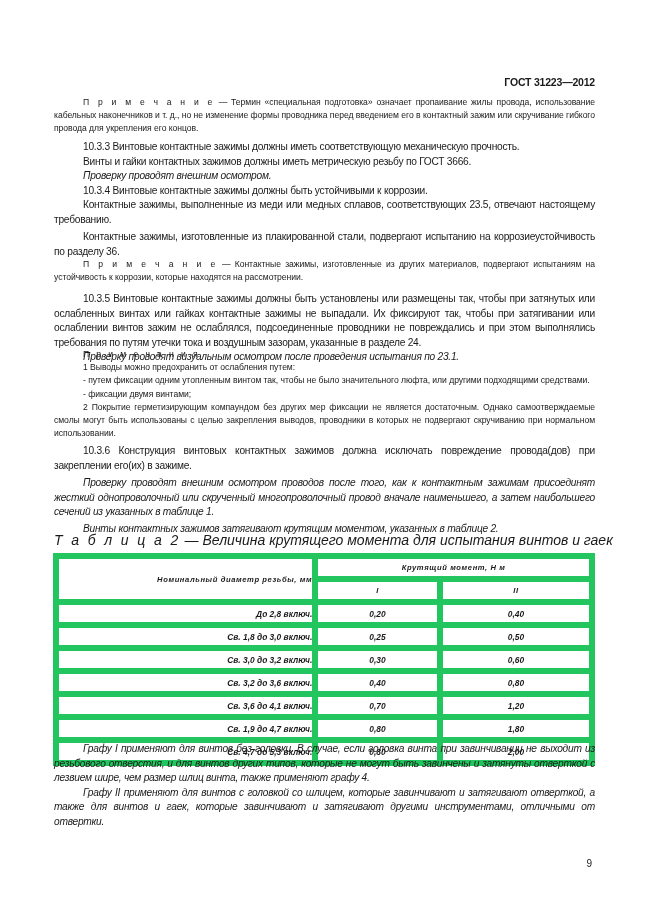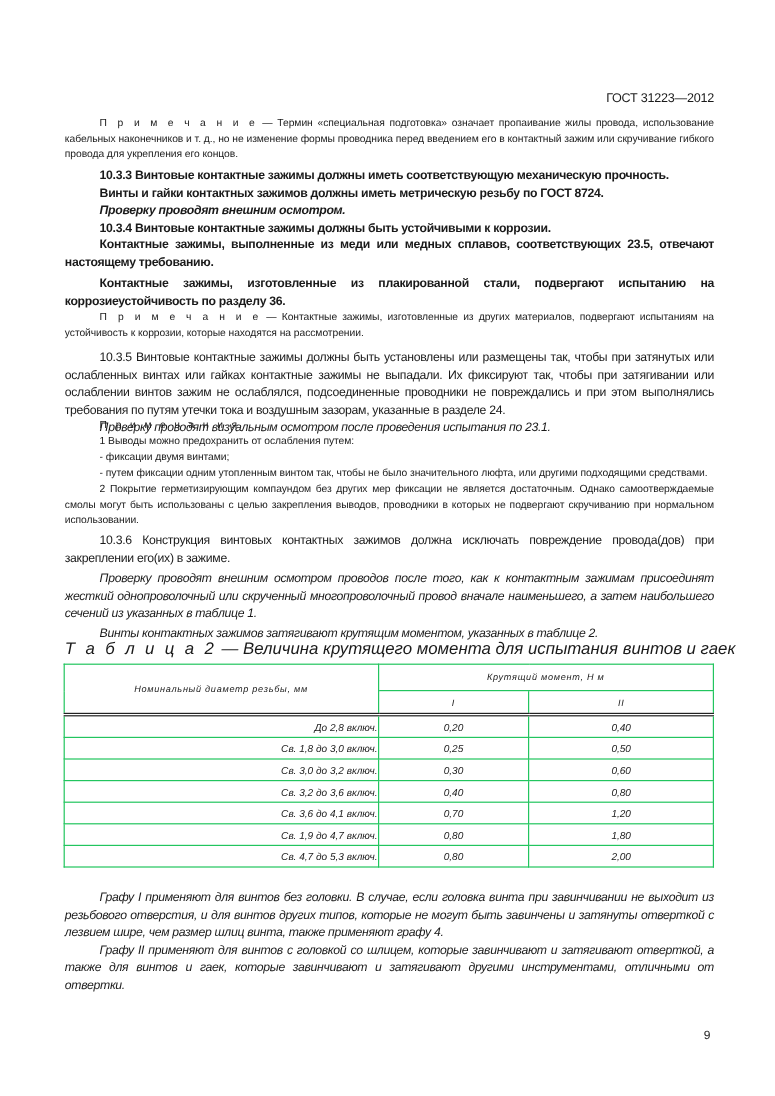--- a/index.html
+++ b/index.html
@@ -1,68 +1,68 @@
 <!DOCTYPE html>
 <html><head>
 <meta charset="utf-8">
 <style>
   html, body { margin: 0; padding: 0; background: #ffffff; }
   body { width: 646px; height: 913px; position: relative; overflow: hidden;
          font-family: "Liberation Sans", sans-serif; color: #1a1a1a; }
   .page { position: absolute; left: 0; top: 0; width: 646px; height: 913px; }
-  .hdr { position: absolute; top: 76px; right: 51px; font-weight: normal; font-size: 10.5px; letter-spacing: -0.2px; }
+  .hdr { position: absolute; top: 76px; right: 51px; font-weight: bold; font-size: 10.5px; letter-spacing: -0.2px; }
   .txt { position: absolute; left: 54px; width: 541px; font-size: 10.2px; line-height: 14.5px; text-align: justify; letter-spacing: -0.25px; }
   .note { font-size: 8.6px; line-height: 13.2px; letter-spacing: -0.05px; }
   .p { margin: 0; text-indent: 29px; }
   .ni { text-indent: 0; padding-left: 29px; }
   .it { font-style: italic; }
   .spaced { letter-spacing: 2.4px; }
   .caption { position: absolute; left: 54px; top: 532px; font-size: 14px; font-style: italic; }
   table { position: absolute; left: 53px; top: 553px; width: 542px; border-collapse: collapse; font-size: 8.4px; font-style: italic; }
-  td, th { border: 1px solid #22c55e; padding: 0; height: 17px; font-weight: normal; margin-left: 13px; }
+  td, th { border: 6px solid #22c55e; padding: 0; height: 17px; font-weight: bold; margin-left: 13px; }
   th { font-size: 7.6px; letter-spacing: 0.6px; }
   td.c { text-align: center; }
   td.l { text-align: right; padding-left: 18px; }
   tr.dbl td, tr.dbl th { border-bottom: 3px double #222; }
   .pageno { position: absolute; top: 858px; right: 54px; font-size: 10px; }
 </style>
 </head>
 <body>
 
 <div class="page">
 
   <div class="hdr">ГОСТ 31223—2012</div>
 
   <div class="txt note" style="top:96px;">
     <p class="p"><span class="spaced">П р и м е ч а н и е</span><span> — Термин «специальная подготовка» означает пропаивание жилы провода, использование кабельных наконечников и т. д., но не изменение формы проводника перед введением его в контактный зажим или скручивание гибкого провода для укрепления его концов.</span></p>
   </div>
 
-  <div class="txt" style="top:140px;font-weight:bold;">
+  <div class="txt" style="top:140px;">
     <p class="p">10.3.3 Винтовые контактные зажимы должны иметь соответствующую механическую прочность.</p>
-    <p class="p">Винты и гайки контактных зажимов должны иметь метрическую резьбу по ГОСТ 8724.</p>
+    <p class="p">Винты и гайки контактных зажимов должны иметь метрическую резьбу по ГОСТ 3666.</p>
     <p class="p it">Проверку проводят внешним осмотром.</p>
     <p class="p">10.3.4 Винтовые контактные зажимы должны быть устойчивыми к коррозии.</p>
     <p class="p">Контактные зажимы, выполненные из меди или медных сплавов, соответствующих 23.5, отвечают настоящему требованию.</p>
     <p class="p" style="margin-top:3px;">Контактные зажимы, изготовленные из плакированной стали, подвергают испытанию на коррозиеустойчивость по разделу 36.</p>
   </div>
 
   <div class="txt note" style="top:258px;">
     <p class="p"><span class="spaced">П р и м е ч а н и е</span><span> — Контактные зажимы, изготовленные из других материалов, подвергают испытаниям на устойчивость к коррозии, которые находятся на рассмотрении.</span></p>
   </div>
 
   <div class="txt" style="top:292px;">
     <p class="p">10.3.5 Винтовые контактные зажимы должны быть установлены или размещены так, чтобы при затянутых или ослабленных винтах или гайках контактные зажимы не выпадали. Их фиксируют так, чтобы при затягивании или ослаблении винтов зажим не ослаблялся, подсоединенные проводники не повреждались и при этом выполнялись требования по путям утечки тока и воздушным зазорам, указанные в разделе 24.</p>
     <p class="p it">Проверку проводят визуальным осмотром после проведения испытания по 23.1.</p>
   </div>
 
   <div class="txt note" style="top:348px;">
     <p class="p ni spaced">П р и м е ч а н и я</p>
     <p class="p ni">1 Выводы можно предохранить от ослабления путем:</p>
+    <p class="p" style="text-indent:0;"><span style="padding-left:29px;">- путем фиксации одним утопленным винтом так, чтобы не было значительного люфта, или другими подходящими средствами.</span></p>
     <p class="p ni">- фиксации двумя винтами;</p>
-    <p class="p" style="text-indent:0;"><span style="padding-left:29px;">- путем фиксации одним утопленным винтом так, чтобы не было значительного люфта, или другими подходящими средствами.</span></p>
     <p class="p">2 Покрытие герметизирующим компаундом без других мер фиксации не является достаточным. Однако самоотверждаемые смолы могут быть использованы с целью закрепления выводов, проводники в которых не подвергают скручиванию при нормальном использовании.</p>
   </div>
 
   <div class="txt" style="top:444px;">
     <p class="p">10.3.6 Конструкция винтовых контактных зажимов должна исключать повреждение провода(дов) при закреплении его(их) в зажиме.</p>
     <p class="p it" style="margin-top:3px;">Проверку проводят внешним осмотром проводов после того, как к контактным зажимам присоединят жесткий однопроволочный или скрученный многопроволочный провод вначале наименьшего, а затем наибольшего сечений из указанных в таблице 1.</p>
     <p class="p it" style="margin-top:2px;">Винты контактных зажимов затягивают крутящим моментом, указанных в таблице 2.</p>
   </div>
 
   <div class="caption">
@@ -70,21 +70,21 @@
   </div>
 
   <table>
     <colgroup>
         <col style="width:262px">
         <col style="width:126px">
         <col style="width:154px">
       </colgroup>
     <tbody>
         <tr style="height:22px;">
-      <th rowspan="2" style="border-bottom:3px double #222;">Номинальный диаметр резьбы, мм</th>
+      <th rowspan="2" style="border-bottom:3px double #222;text-align:right;">Номинальный диаметр резьбы, мм</th>
       <th colspan="2">Крутящий момент, Н м</th>
     </tr>
     <tr class="dbl" style="height:20px;">
       <th>I</th>
       <th>II</th>
     </tr>
     <tr>
           <td class="l">До 2,8 включ.</td>
           <td class="c">0,20</td>
           <td class="c">0,40</td>

